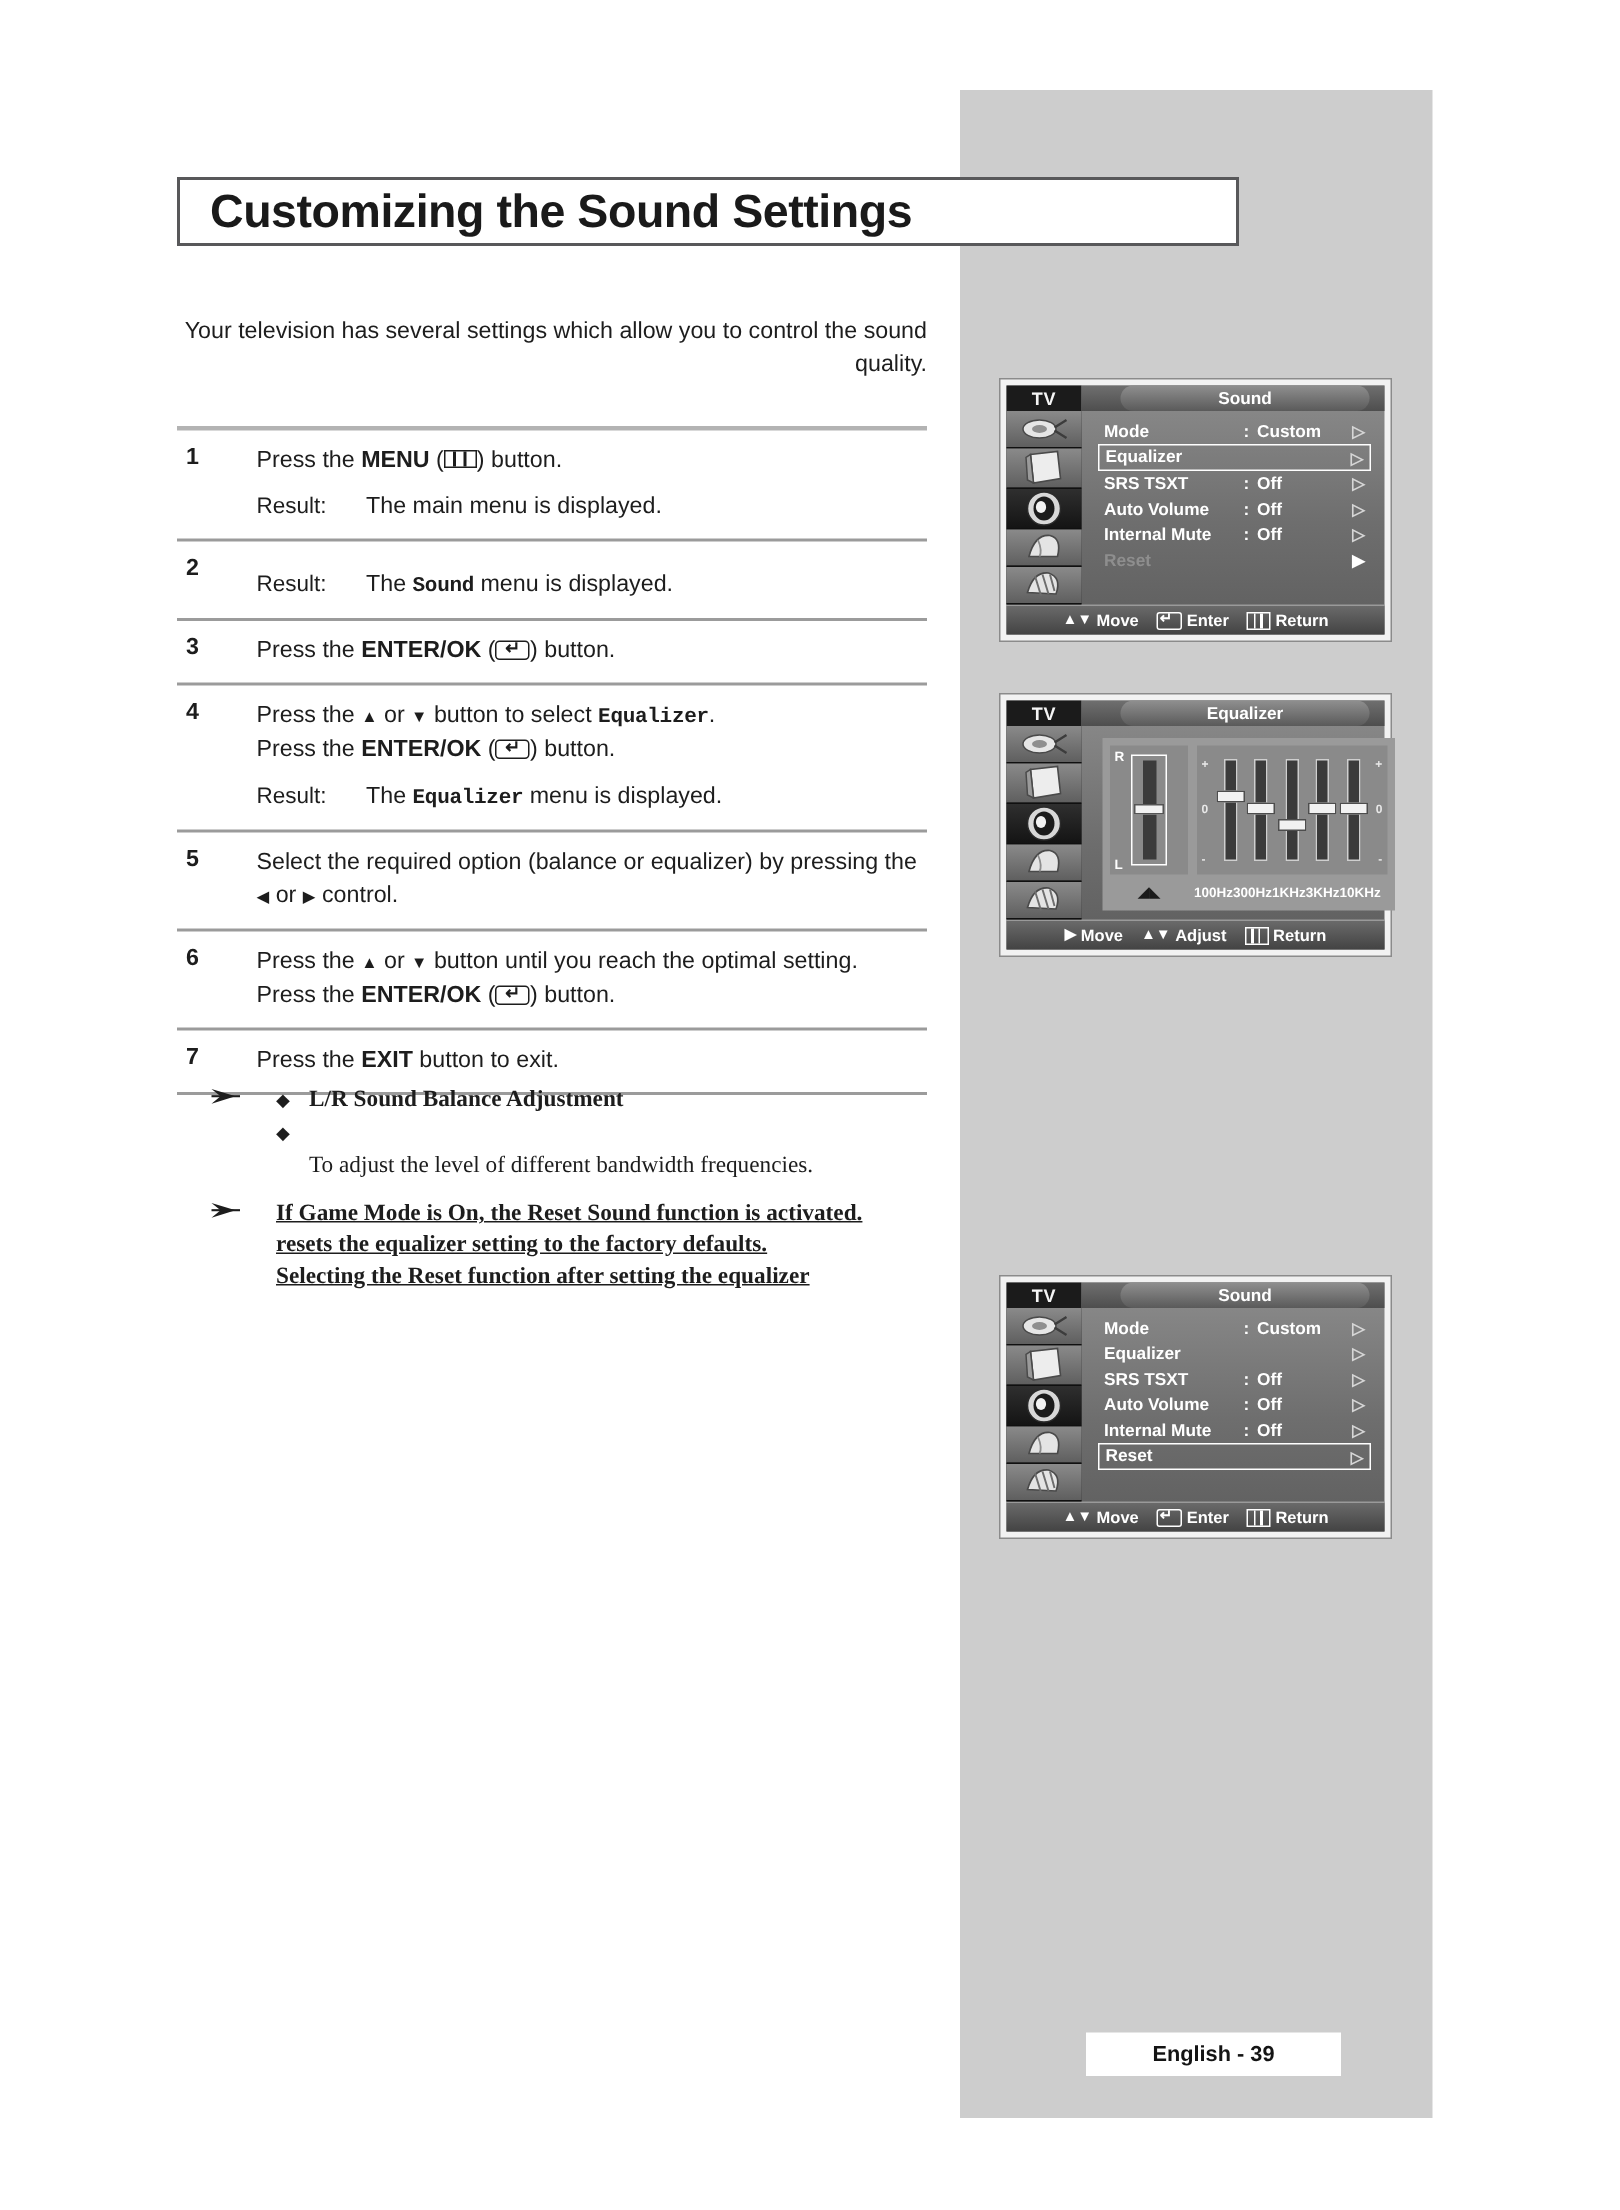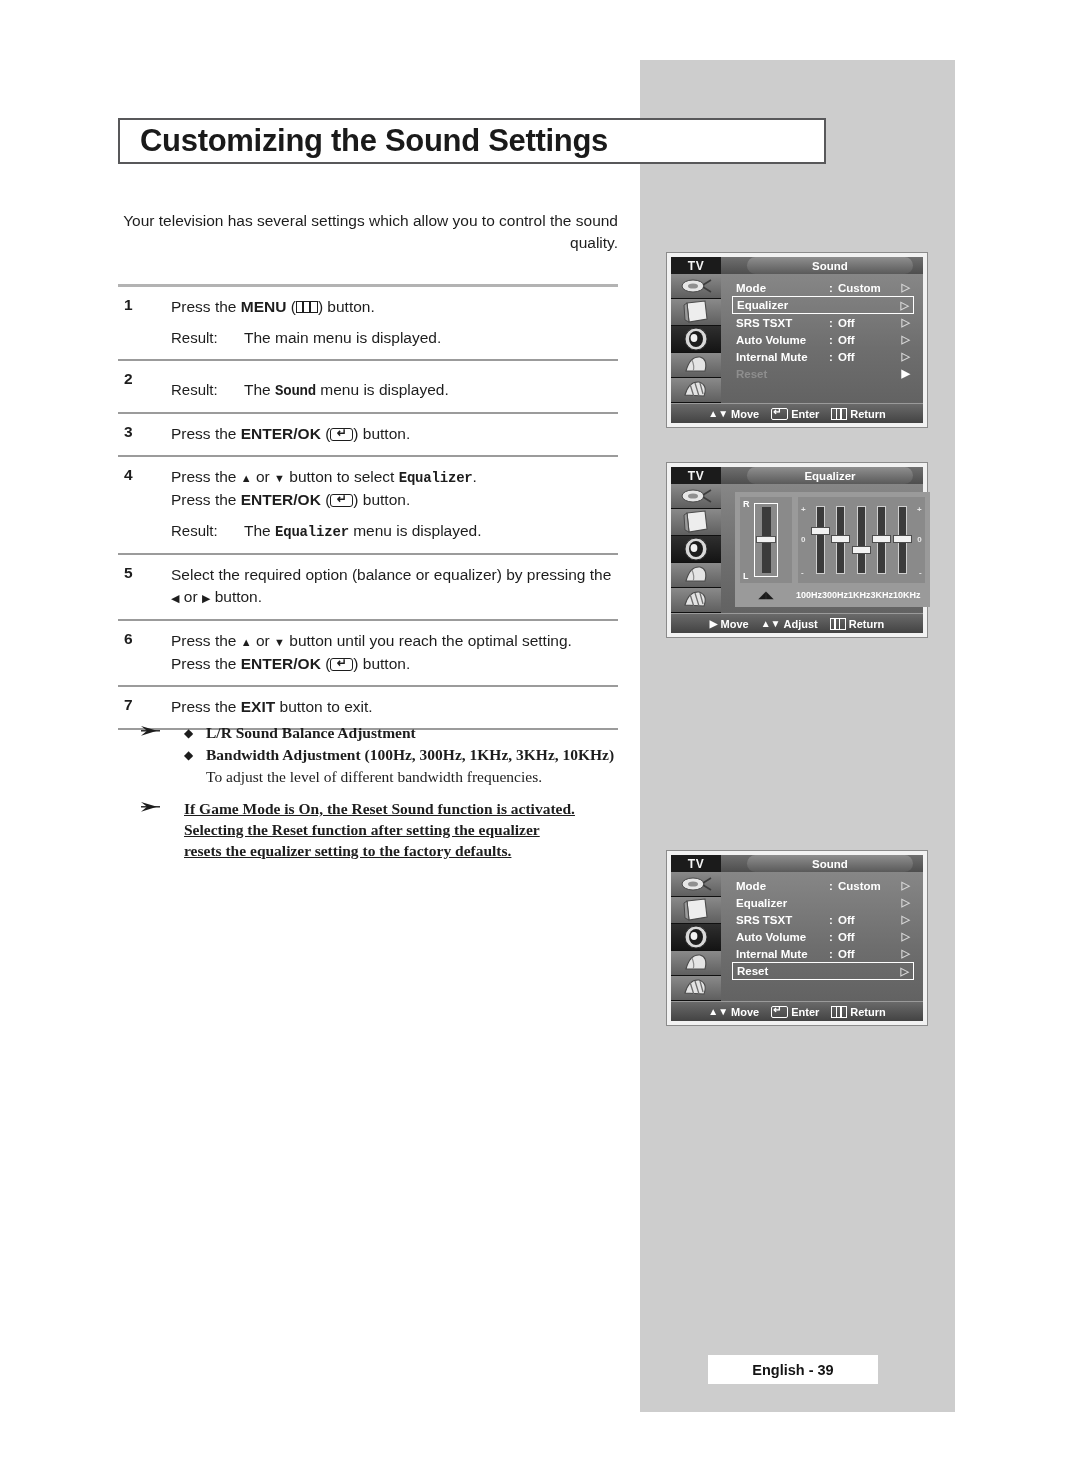--- a/index.html
+++ b/index.html
@@ -207,21 +207,21 @@
   .eq-foot{
     flex:0 0 15px;display:flex;align-items:center;margin-top:4px;
   }
   .eq-foot .balicon{width:52px;flex:0 0 52px;text-align:center;color:#1a1a1a;font-size:10px;}
   .eq-foot .freqs{
     flex:1;display:flex;justify-content:space-around;padding:0 4px;box-sizing:border-box;
     color:#ffffff;font-size:9px;font-weight:bold;
   }
   
   #footer-page{
-    position:absolute;left:708px;top:1355px;width:170px;height:29px;
+    position:absolute;left:724px;top:1355px;width:170px;height:29px;
     background:#ffffff;display:flex;align-items:center;justify-content:center;
     font-size:14.5px;font-weight:bold;color:#141414;
   }
 </style>
 </head>
 <body>
 
 <div id="gray-panel"></div>
 
 <div id="title-box">
@@ -292,21 +292,21 @@
     </div>
   </div>
 
   <div class="rule thin"></div>
 
   <div class="step">
     <div class="step-num">5</div>
     <div class="step-body">
       <div class="step-line">Select the required option (balance or equalizer) by pressing the</div>
       <div class="step-line">
-        <span class="tri-lf"></span><span> or </span><span class="tri-rt"></span><span> button.</span>
+        <span class="tri-lf"></span><span> or </span><span class="tri-rt"></span><span> control.</span>
       </div>
     </div>
   </div>
 
   <div class="rule thin"></div>
 
   <div class="step">
     <div class="step-num">6</div>
     <div class="step-body">
       <div class="step-line">
@@ -342,37 +342,36 @@
           <path d="M1 6.8 L20 6.8" stroke="#1d1d1d" stroke-width="1.4" fill="none"></path>
         </svg>
     </div>
     <div class="note-body">
       <div class="bullet-row">
         <div class="bullet-mark">◆</div>
         <div class="bullet-title">L/R Sound Balance Adjustment</div>
       </div>
       <div class="bullet-row">
         <div class="bullet-mark">◆</div>
-        <div class="bullet-title">Bandwidth Adjustment (100Hz, 300Hz, 1KHz, 3KHz, 10KHz)</div>
       </div>
       <div class="bullet-sub">To adjust the level of different bandwidth frequencies.</div>
     </div>
   </div>
 
   <div class="note">
     <div class="note-mark">
       <svg width="22" height="14" viewBox="0 0 22 14">
           <path d="M1 2 L17 6.8 L1 11.8 L7 6.8 Z" fill="#1d1d1d"></path>
           <path d="M1 6.8 L20 6.8" stroke="#1d1d1d" stroke-width="1.4" fill="none"></path>
         </svg>
     </div>
     <div class="note-body bold">
       <div>If Game Mode is On, the Reset Sound function is activated.</div>
+      <div>resets the equalizer setting to the factory defaults.</div>
       <div>Selecting the Reset function after setting the equalizer</div>
-      <div>resets the equalizer setting to the factory defaults.</div>
     </div>
   </div>
 </div>
 
 <div class="osd" id="osd1" style="left:666px;top:252px;width:262px;height:176px;">
   <div class="osd-inner">
     <div class="osd-top">
       <div class="osd-tv">TV</div>
       <div class="osd-titlebar">
         <div class="osd-titlepill">Sound</div>

